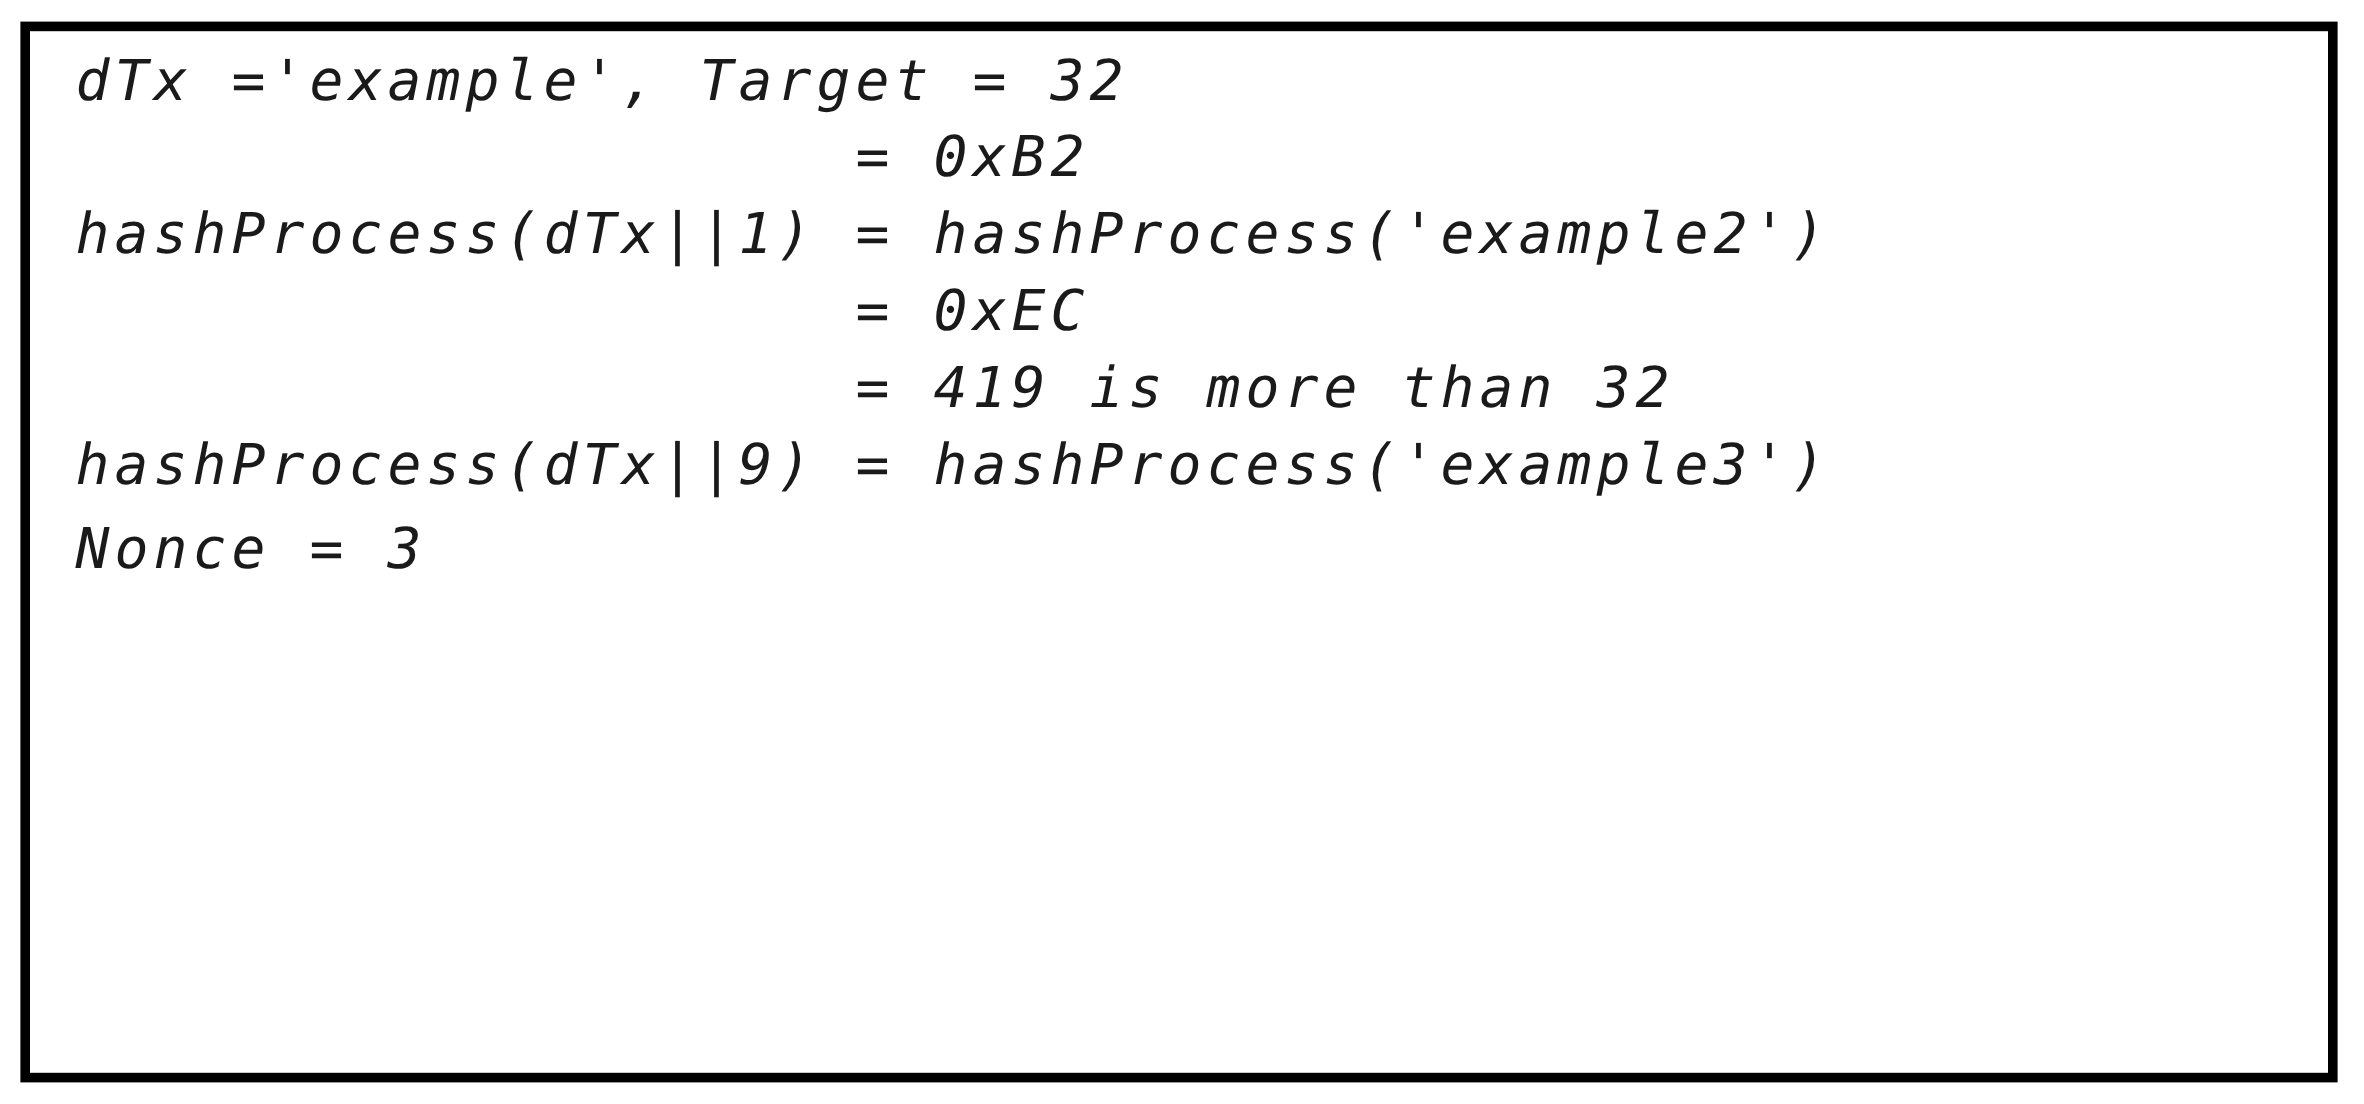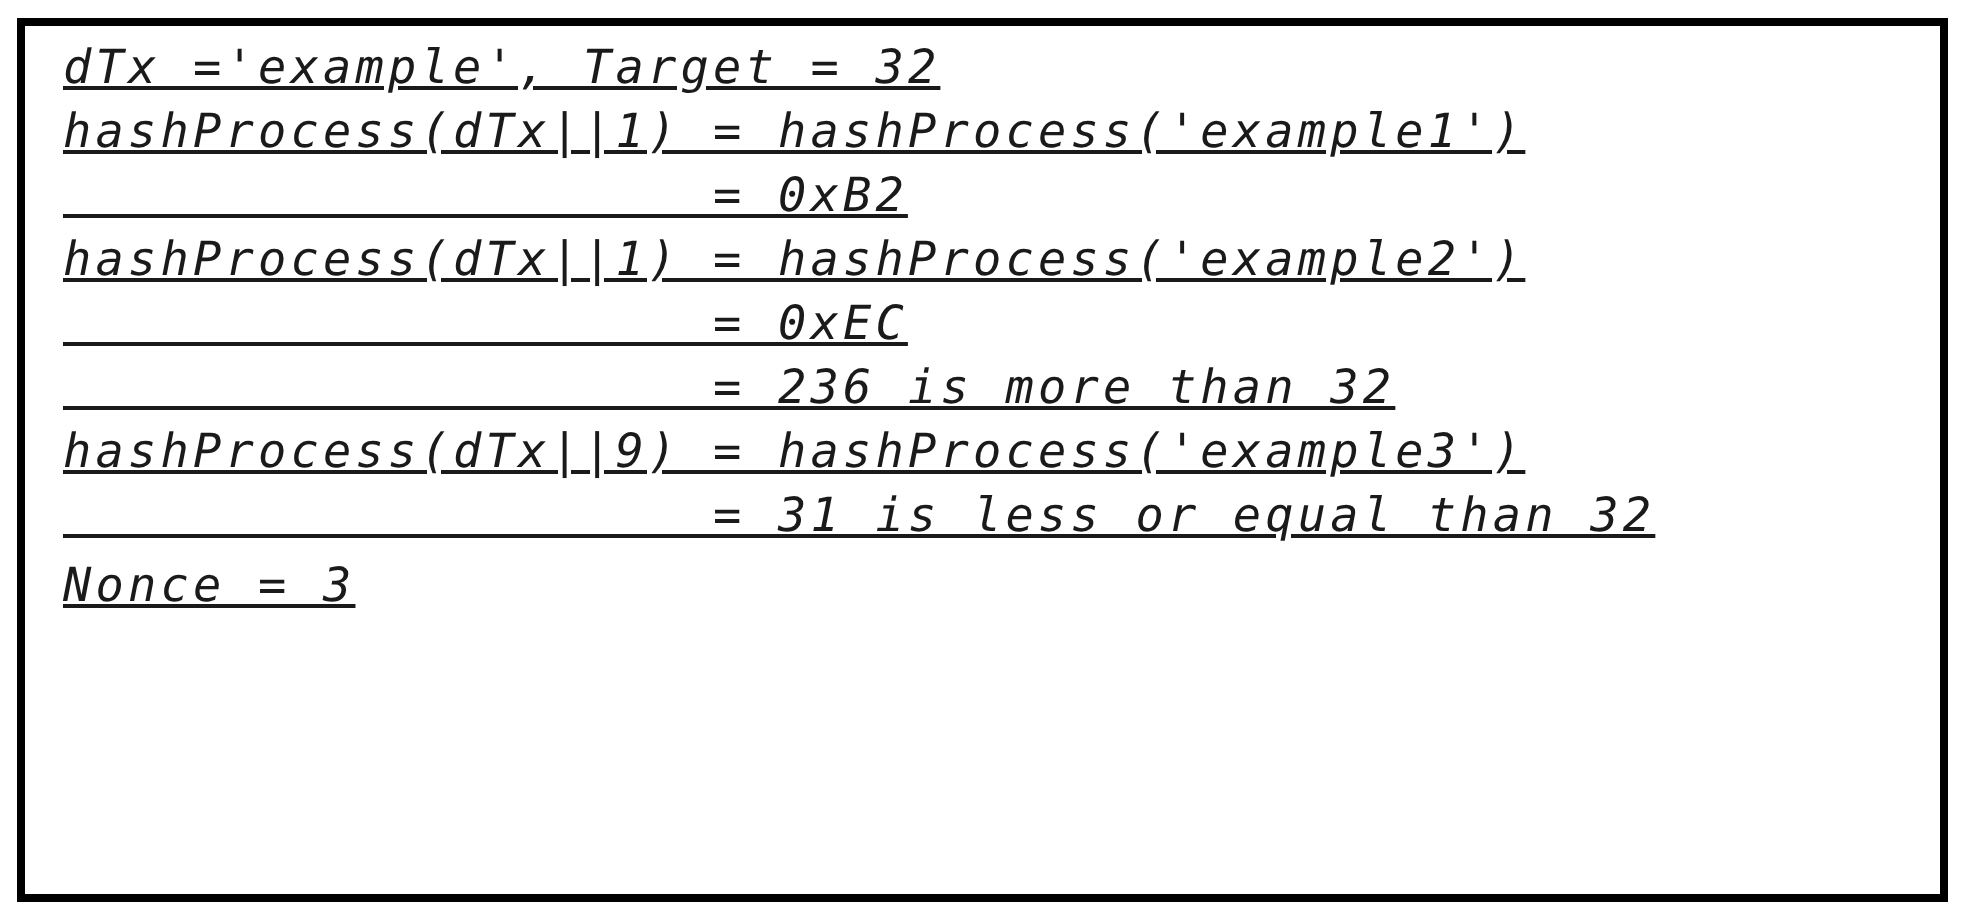--- a/index.html
+++ b/index.html
@@ -48,53 +48,50 @@
     display: block;
     height: 64px;
     line-height: 64px;
     white-space: pre;
     font-family: "DejaVu Sans Mono", "Liberation Mono", monospace;
     font-style: italic;
     font-size: 47px;
     letter-spacing: 4.2px;
     color: #1a1a1a;
     text-rendering: geometricPrecision;
-    text-decoration: underline;
   }
 
   
   .code-line.status-gap {
     margin-top: 6px;
   }
 </style>
 </head>
 <body>
 
 <div id="screen">
 
   <div id="code-frame">
 
     <div id="code-listing">
 
       <span class="code-line">dTx ='example', Target = 32</span>
 
-      <span class="code-line">hashProcess(dTx||1) = hashProcess('example1')</span>
 
       <span class="code-line">                    = 0xB2</span>
 
 
       <span class="code-line">hashProcess(dTx||1) = hashProcess('example2')</span>
 
       <span class="code-line">                    = 0xEC</span>
 
-      <span class="code-line">                    = 236 is more than 32</span>
+      <span class="code-line">                    = 419 is more than 32</span>
 
       <span class="code-line">hashProcess(dTx||9) = hashProcess('example3')</span>
 
 
-      <span class="code-line">                    = 31 is less or equal than 32</span>
 
       <span class="code-line status-gap">Nonce = 3</span>
 
 
     </div>
   </div>
 </div>
 
 </body></html>

